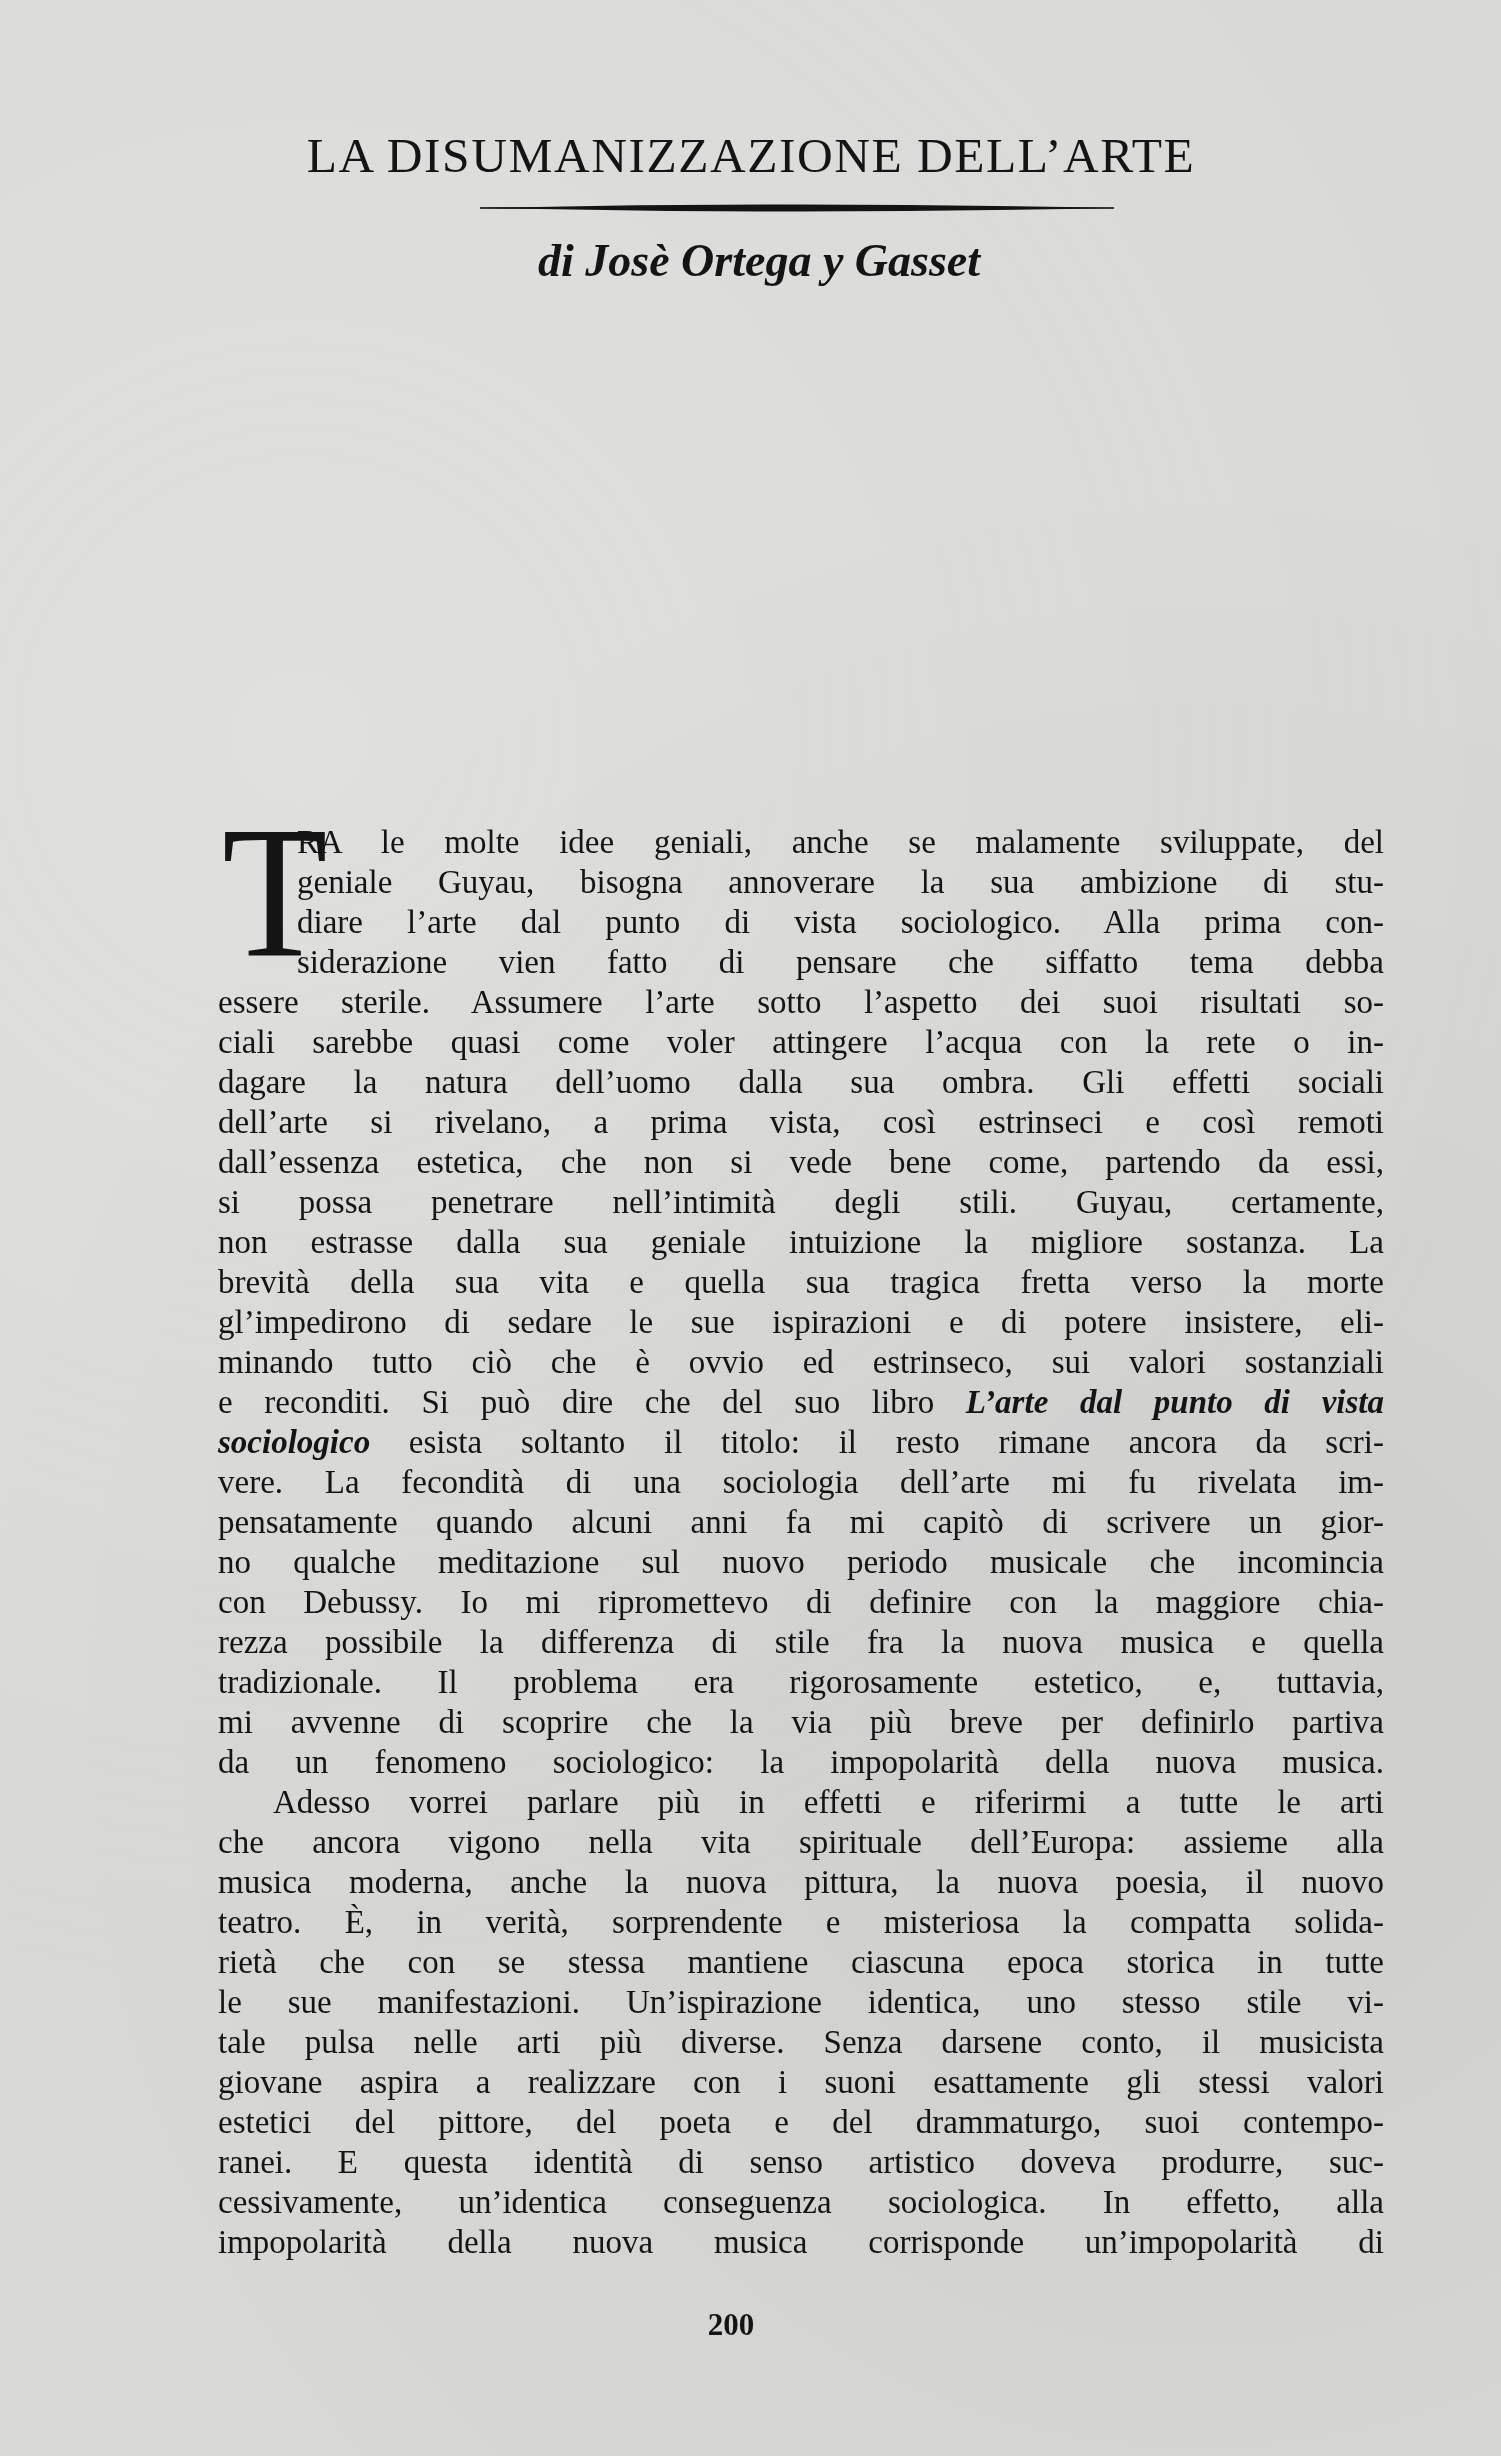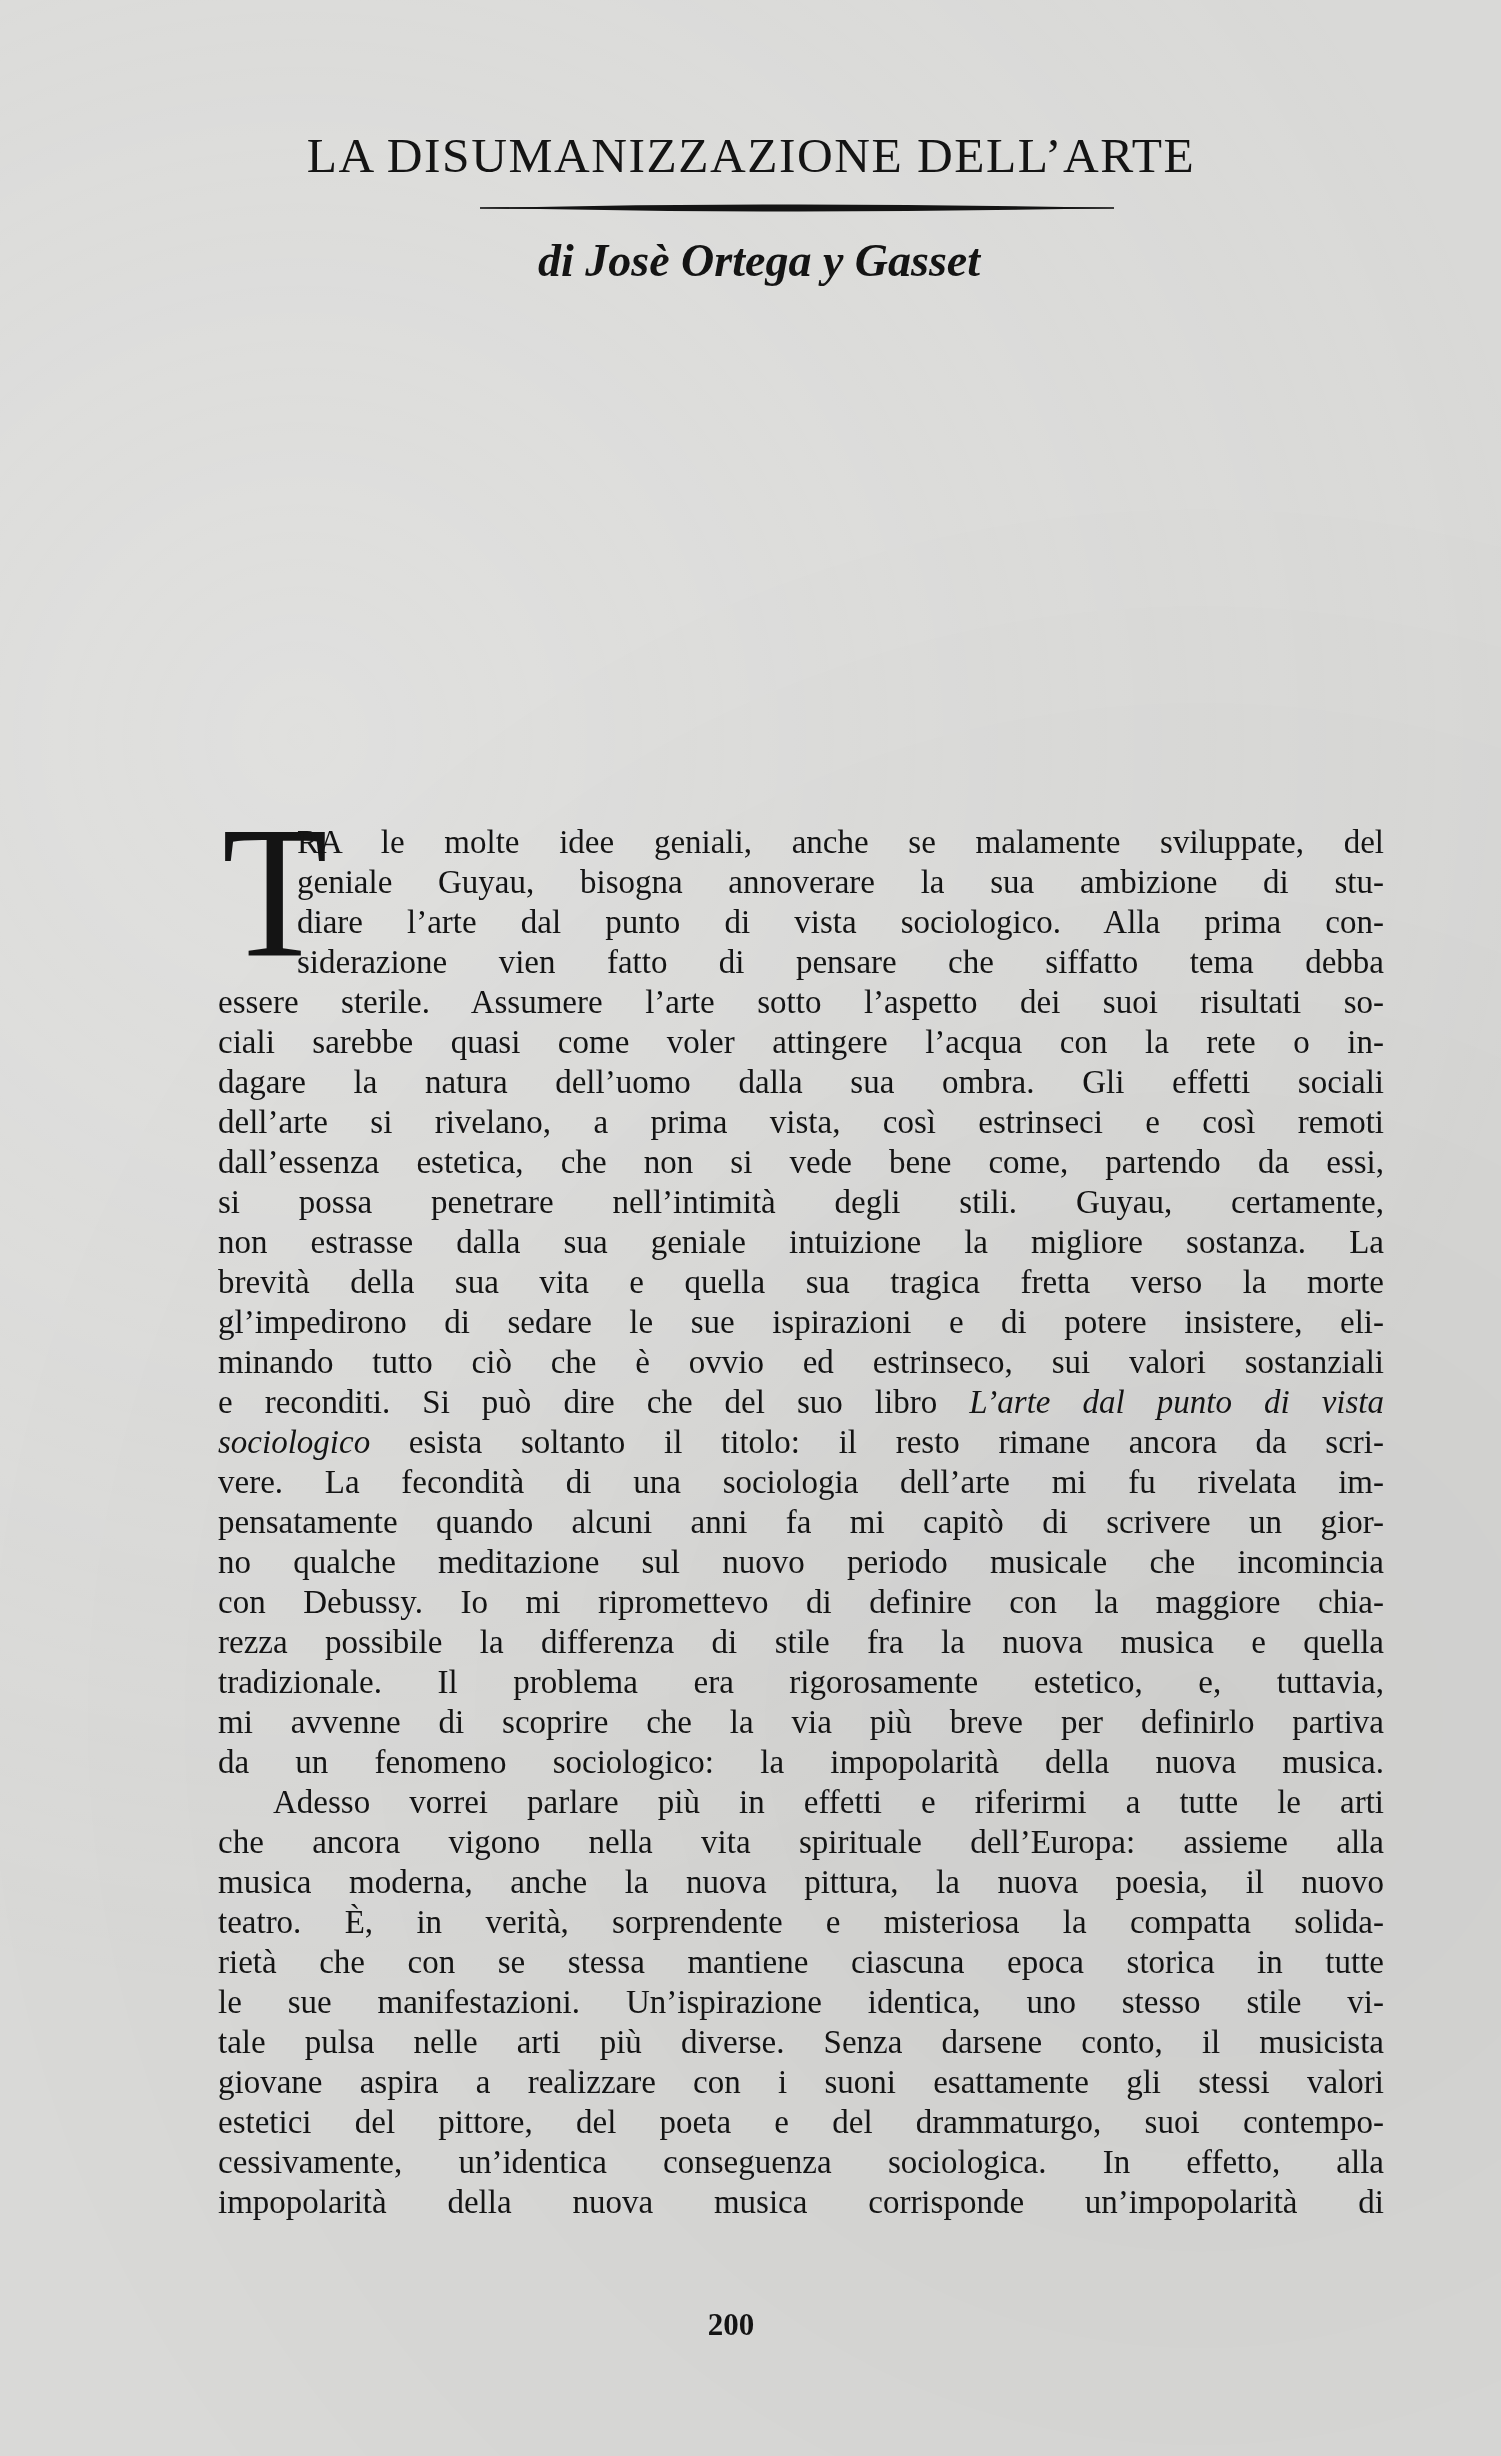--- a/index.html
+++ b/index.html
@@ -29,21 +29,21 @@
     font-size: 33px; line-height: 40px;
   }
   .line { display: block; white-space: nowrap; text-align: justify; text-align-last: justify; height: 40px; }
   .line.indent-dc { padding-left: 79px; }
   .line.para-indent { padding-left: 55px; }
   .dropcap {
     position: absolute; left: 222px; top: 818px;
     font-size: 188px; line-height: 149px; height: 158px;
     font-weight: normal; transform: scaleX(0.92); transform-origin: left top;
   }
-  .it { font-style: italic; }
+  .it { font-style: italic; font-weight: bold; }
   .page-number {
     position: absolute; left: 0; width: 1462px; top: 2307px;
     text-align: center; font-size: 31px; font-weight: bold;
   }
 </style>
 </head>
 <body>
 
 <h1 class="title">LA DISUMANIZZAZIONE DELL’ARTE</h1>
 
@@ -83,18 +83,19 @@
     <span class="line">da un fenomeno sociologico: la impopolarità della nuova musica.</span>
     <span class="line para-indent">Adesso vorrei parlare più in effetti e riferirmi a tutte le arti</span>
     <span class="line">che ancora vigono nella vita spirituale dell’Europa: assieme alla</span>
     <span class="line">musica moderna, anche la nuova pittura, la nuova poesia, il nuovo</span>
     <span class="line">teatro. È, in verità, sorprendente e misteriosa la compatta solida-</span>
     <span class="line">rietà che con se stessa mantiene ciascuna epoca storica in tutte</span>
     <span class="line">le sue manifestazioni. Un’ispirazione identica, uno stesso stile vi-</span>
     <span class="line">tale pulsa nelle arti più diverse. Senza darsene conto, il musicista</span>
     <span class="line">giovane aspira a realizzare con i suoni esattamente gli stessi valori</span>
     <span class="line">estetici del pittore, del poeta e del drammaturgo, suoi contempo-</span>
+    <span class="line">ranei. E questa identità di senso artistico doveva produrre, suc-</span>
     <span class="line">cessivamente, un’identica conseguenza sociologica. In effetto, alla</span>
     <span class="line">impopolarità della nuova musica corrisponde un’impopolarità di</span>
   </div>
 
 <div class="page-number">200</div>
 
 
 </body></html>

